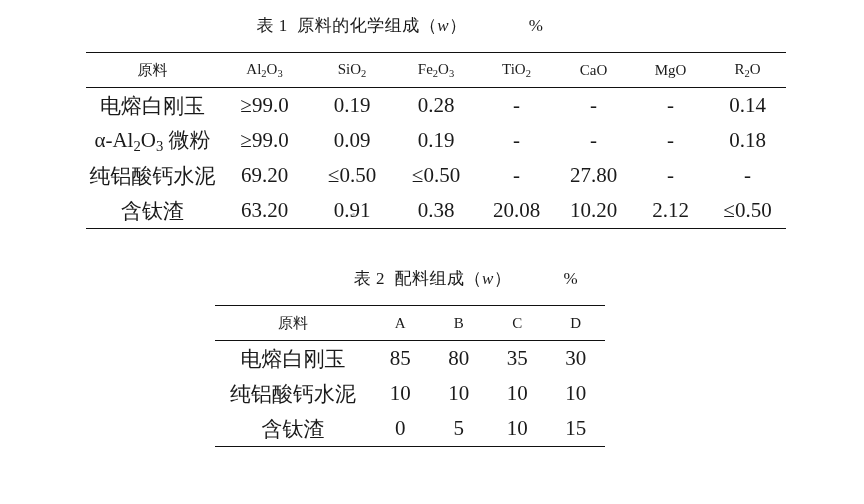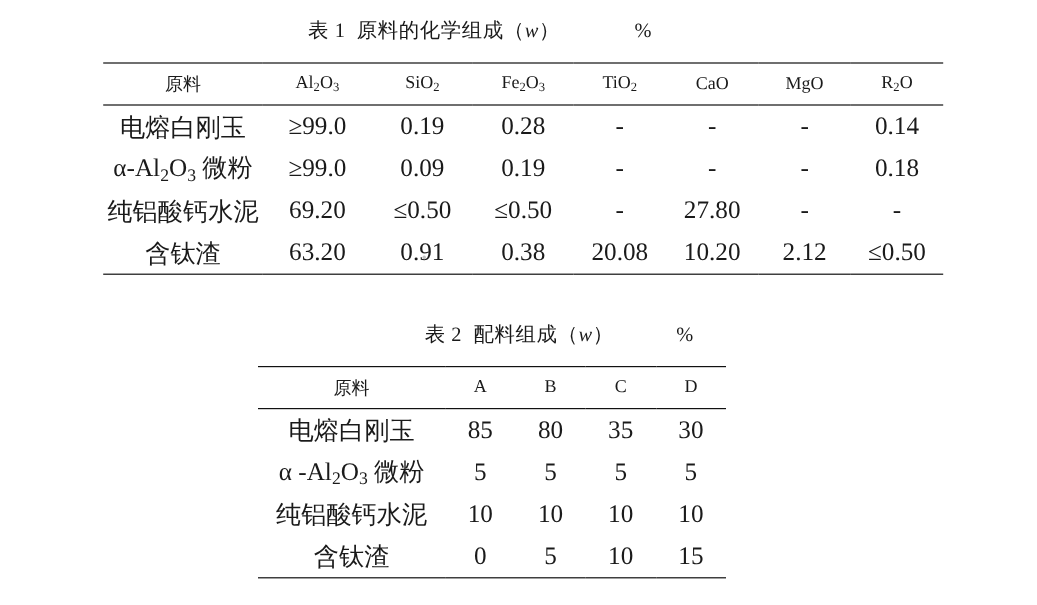--- a/index.html
+++ b/index.html
@@ -242,27 +242,20 @@
       </thead>
       <tbody>
         <tr class="body-row">
           <td class="first-col">电熔白刚玉</td>
           <td>85</td>
           <td>80</td>
           <td>35</td>
           <td>30</td>
         </tr>
         <tr class="body-row">
-          <td class="first-col">α -Al<sub>2</sub>O<sub>3</sub> 微粉</td>
-          <td>5</td>
-          <td>5</td>
-          <td>5</td>
-          <td>5</td>
-        </tr>
-        <tr class="body-row">
           <td class="first-col">纯铝酸钙水泥</td>
           <td>10</td>
           <td>10</td>
           <td>10</td>
           <td>10</td>
         </tr>
         <tr class="body-row">
           <td class="first-col">含钛渣</td>
           <td>0</td>
           <td>5</td>

